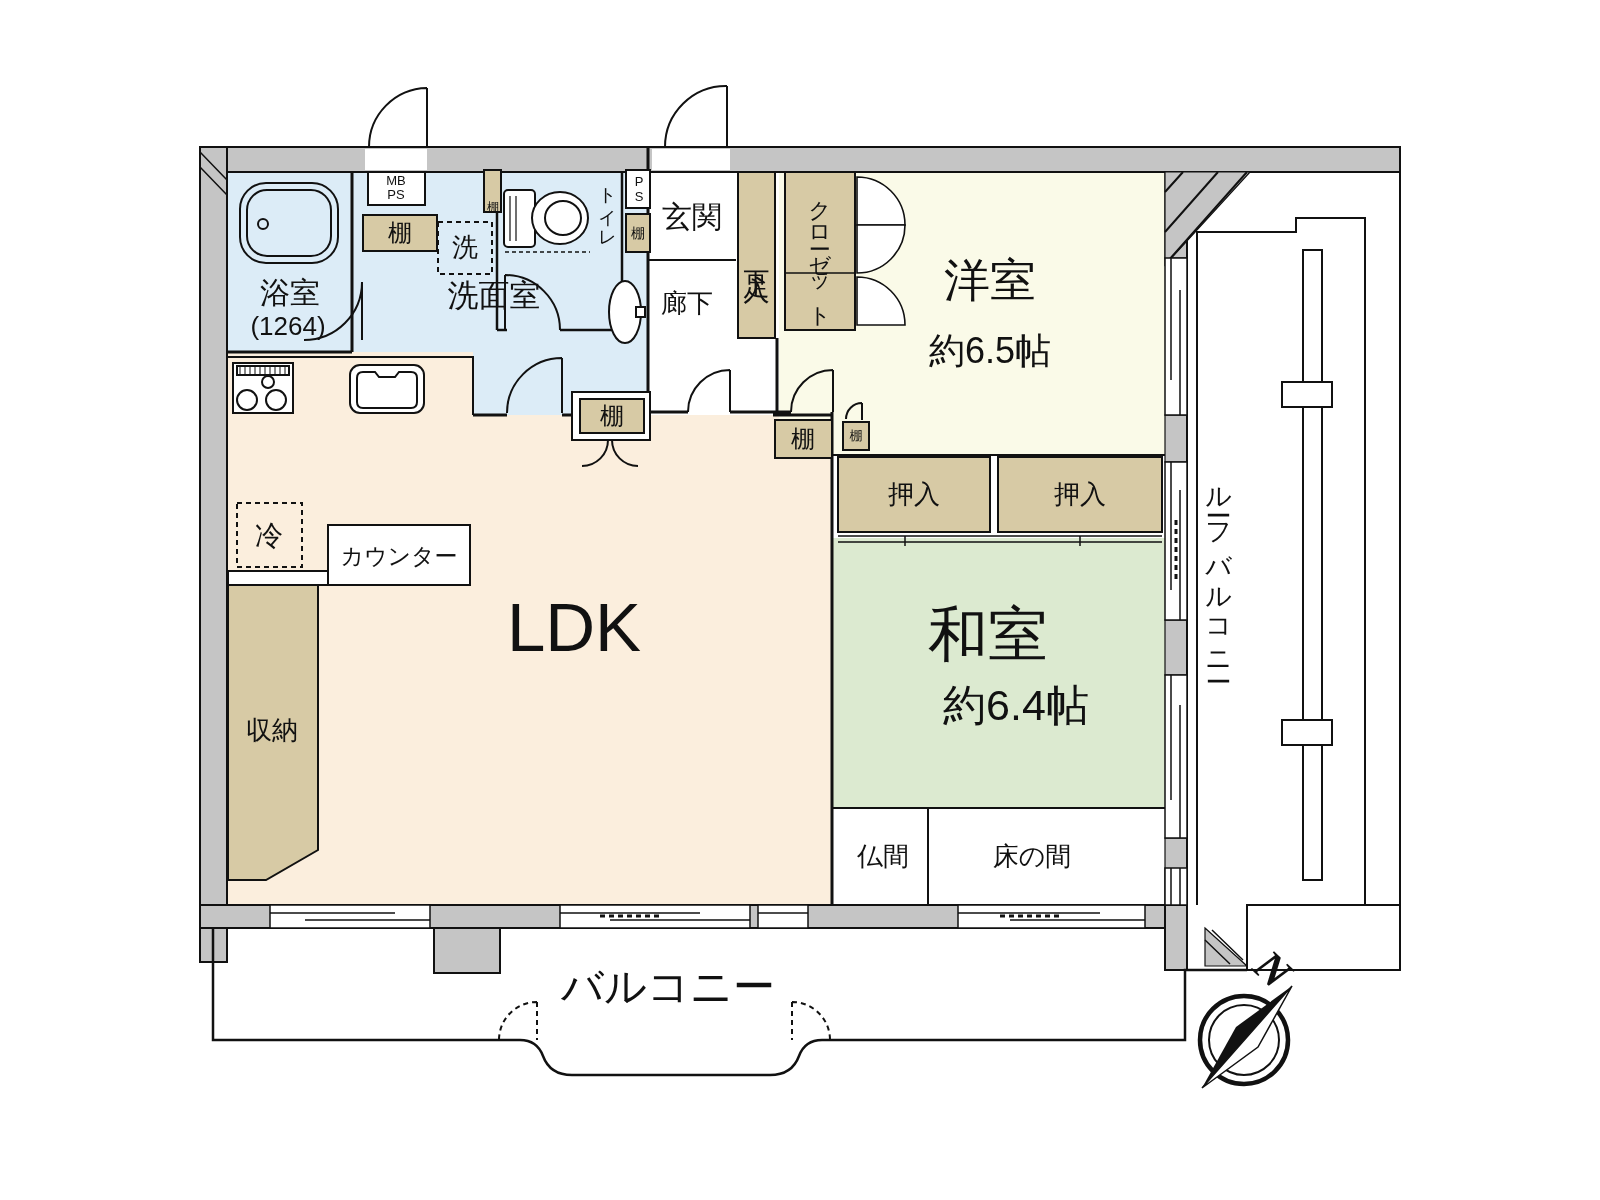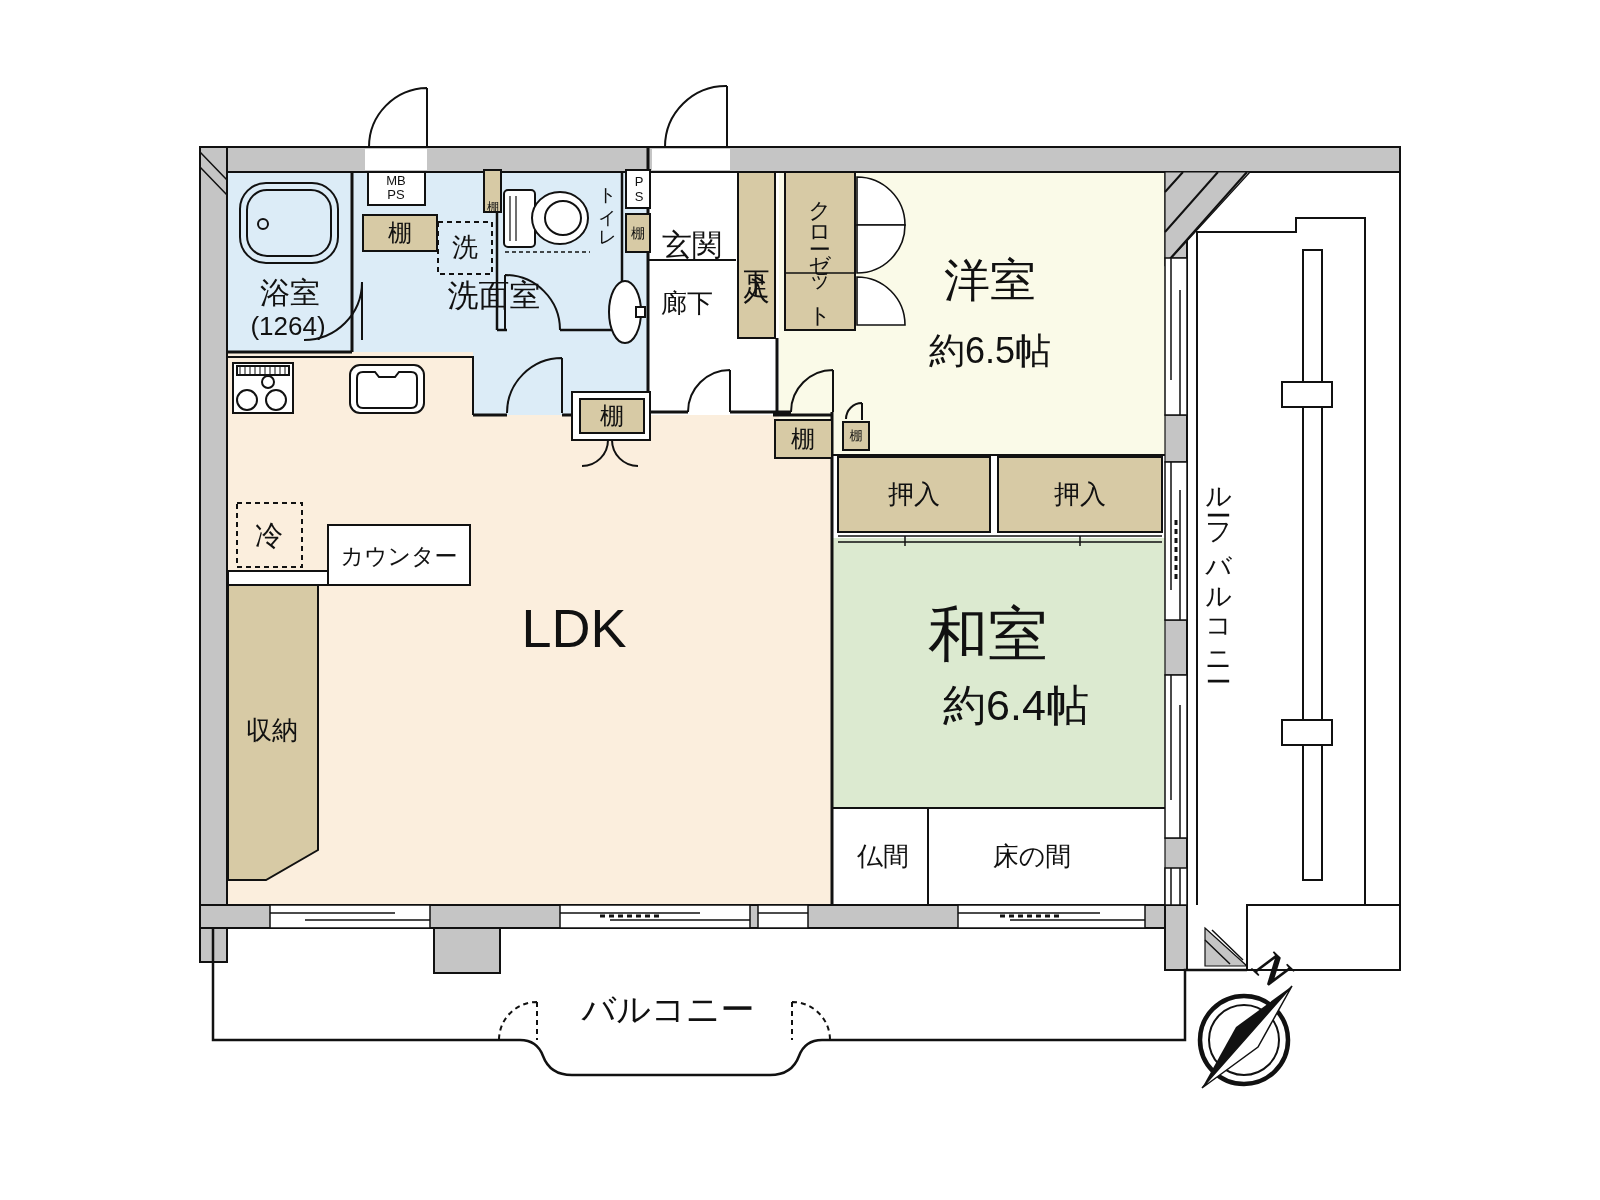--- a/index.html
+++ b/index.html
@@ -189,37 +189,37 @@
   <div class="lbl" style="left:290px;top:293px;font-size:30px;">浴室</div>
   <div class="lbl" style="left:288px;top:327px;font-size:26px;">(1264)</div>
   <div class="lbl" style="left:396px;top:188px;font-size:13px;line-height:1.05;">MB
 PS</div>
   <div class="lbl" style="left:400px;top:233px;font-size:24px;">棚</div>
   <div class="lbl" style="left:465px;top:248px;font-size:26px;">洗</div>
   <div class="lbl vt" style="left:492px;top:191px;font-size:12px;letter-spacing:0;">棚</div>
   <div class="lbl vt" style="left:607px;top:207px;font-size:18px;letter-spacing:1px;">トイレ</div>
   <div class="lbl vt" style="left:638px;top:189px;font-size:13px;letter-spacing:0;">PS</div>
   <div class="lbl" style="left:638px;top:233px;font-size:14px;">棚</div>
-  <div class="lbl" style="left:692px;top:217px;font-size:30px;margin-top:28px;">玄関</div>
+  <div class="lbl" style="left:692px;top:217px;font-size:30px;">玄関</div>
   <div class="lbl vt" style="left:756px;top:255px;font-size:26px;">下足入</div>
   <div class="lbl vt" style="left:820px;top:251px;font-size:22px;letter-spacing:1px;">クローゼット</div>
   <div class="lbl" style="left:494px;top:296px;font-size:31px;">洗面室</div>
   <div class="lbl" style="left:687px;top:304px;font-size:26px;">廊下</div>
   <div class="lbl" style="left:990px;top:280px;font-size:46px;">洋室</div>
   <div class="lbl" style="left:990px;top:351px;font-size:36px;">約6.5帖</div>
   <div class="lbl" style="left:612px;top:416px;font-size:24px;">棚</div>
   <div class="lbl" style="left:803px;top:439px;font-size:24px;">棚</div>
   <div class="lbl" style="left:856px;top:436px;font-size:13px;">棚</div>
   <div class="lbl" style="left:914px;top:495px;font-size:26px;">押入</div>
   <div class="lbl" style="left:1080px;top:495px;font-size:26px;">押入</div>
   <div class="lbl" style="left:988px;top:634px;font-size:60px;">和室</div>
   <div class="lbl" style="left:1016px;top:706px;font-size:43px;">約6.4帖</div>
   <div class="lbl" style="left:883px;top:857px;font-size:26px;">仏間</div>
   <div class="lbl" style="left:1032px;top:857px;font-size:26px;">床の間</div>
-  <div class="lbl" style="left:574px;top:628px;font-size:54px;">LDK</div>
+  <div class="lbl" style="left:574px;top:628px;font-size:69px;">LDK</div>
   <div class="lbl" style="left:399px;top:556px;font-size:23px;">カウンター</div>
   <div class="lbl" style="left:269px;top:536px;font-size:28px;">冷</div>
   <div class="lbl" style="left:272px;top:731px;font-size:26px;">収納</div>
-  <div class="lbl" style="left:668px;top:987px;font-size:34px;margin-top:23px;">バルコニー</div>
+  <div class="lbl" style="left:668px;top:987px;font-size:42px;">バルコニー</div>
   <div class="lbl vt" style="left:1218px;top:570px;font-size:26px;">ルーフバルコニー</div>
   <div class="lbl north" style="left:1272px;top:970px;font-size:44px;transform:translate(-50%,-50%) rotate(43deg);">N</div>
 
 </div>
 
 </body></html>

